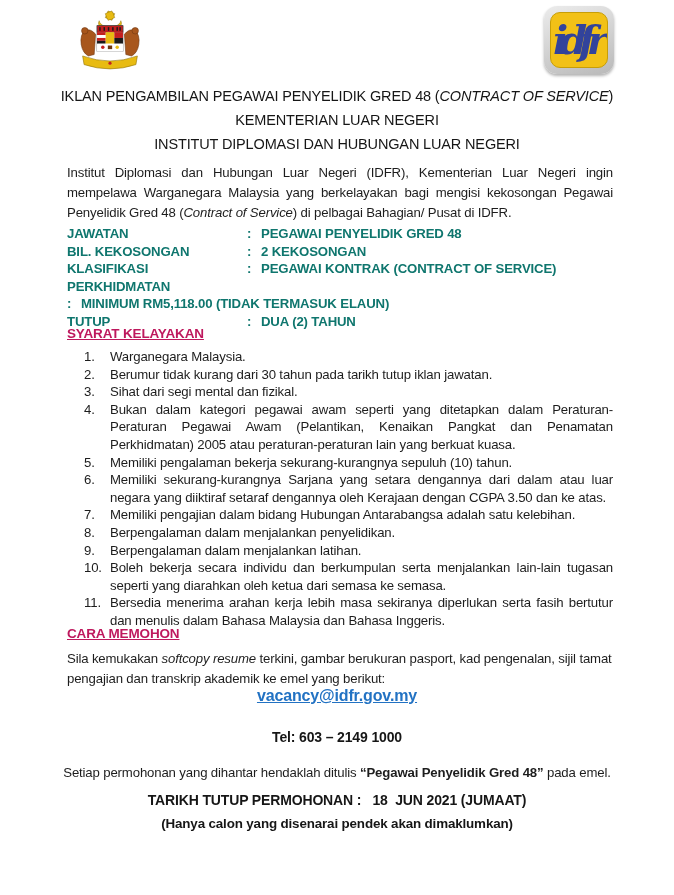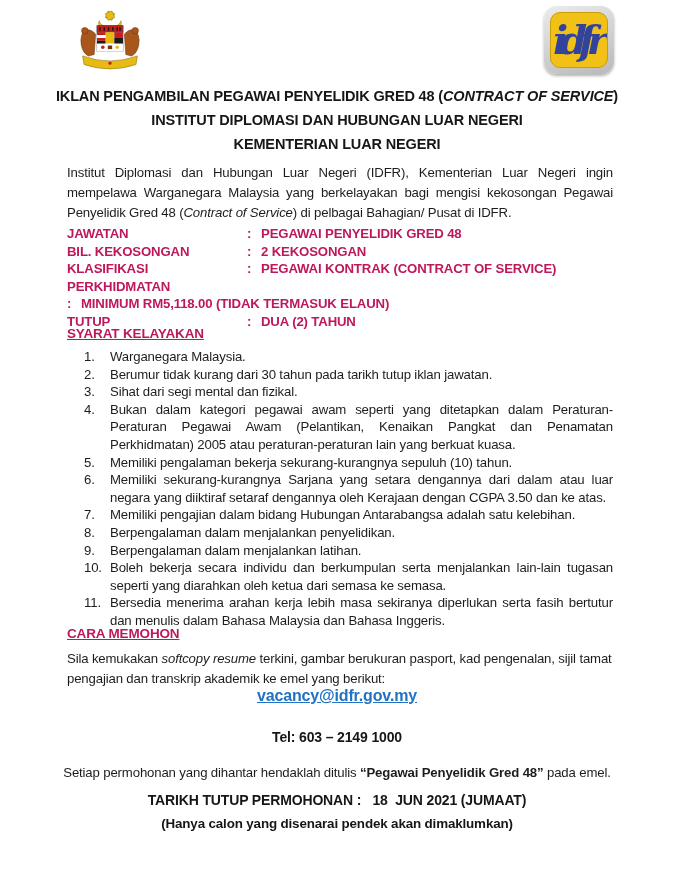--- a/index.html
+++ b/index.html
@@ -37,29 +37,29 @@
     font-family:"DejaVu Serif", serif;
     font-style:italic; font-weight:bold;
     font-size:40px; line-height:1;
     color:#32439b;
     letter-spacing:-0.22em;
     transform:translateX(-3px);
   }
 
   
   .title-block { top:84px; left:0; width:674px; text-align:center;
-    font-weight:bold; font-size:14.5px; line-height:24px; color:#161616; }
+    font-weight:normal; font-size:14.5px; line-height:24px; color:#161616; }
 
   
   .intro { top:163px; left:67px; width:546px;
     font-size:13.2px; line-height:20px; text-align:justify; }
 
   
   .details { top:225px; left:67px; width:546px;
-    font-weight:bold; font-size:13.2px; color:#be185d; }
+    font-weight:bold; font-size:13.2px; color:#0f766e; }
   .details .row { display:flex; line-height:17.6px; }
   .details .lbl { width:180px; flex:0 0 180px; }
   .details .sep { width:14px; flex:0 0 14px; }
   .details .val { flex:1; }
 
   .sec-heading { font-weight:bold; font-size:13.5px; color:#be185d;
     text-decoration:underline; }
   .h-syarat { top:326px; left:67px; }
   .h-cara   { top:626px; left:67px; }
 
@@ -143,22 +143,22 @@
   </div>
 
   <div class="abs idfr-logo">
     <div class="idfr-inner">
       <span class="idfr-mono">idfr</span>
     </div>
   </div>
 
   <div class="abs title-block">
     <div><span>IKLAN PENGAMBILAN PEGAWAI PENYELIDIK GRED 48 (</span><span class="it">CONTRACT OF SERVICE</span><span>)</span></div>
+    <div>KEMENTERIAN LUAR NEGERI</div>
     <div>INSTITUT DIPLOMASI DAN HUBUNGAN LUAR NEGERI</div>
-    <div>KEMENTERIAN LUAR NEGERI</div>
   </div>
 
   <p class="abs intro"><span>Institut Diplomasi dan Hubungan Luar Negeri (IDFR), Kementerian Luar Negeri ingin mempelawa Warganegara Malaysia yang berkelayakan bagi mengisi kekosongan Pegawai Penyelidik Gred 48 (</span><span class="it">Contract of Service</span><span>) di pelbagai Bahagian/ Pusat di IDFR.</span></p>
 
   <div class="abs details">
     <div class="row">
       <span class="lbl">JAWATAN</span>
         <span class="sep">:</span>
         <span class="val">PEGAWAI PENYELIDIK GRED 48</span>
     </div>

